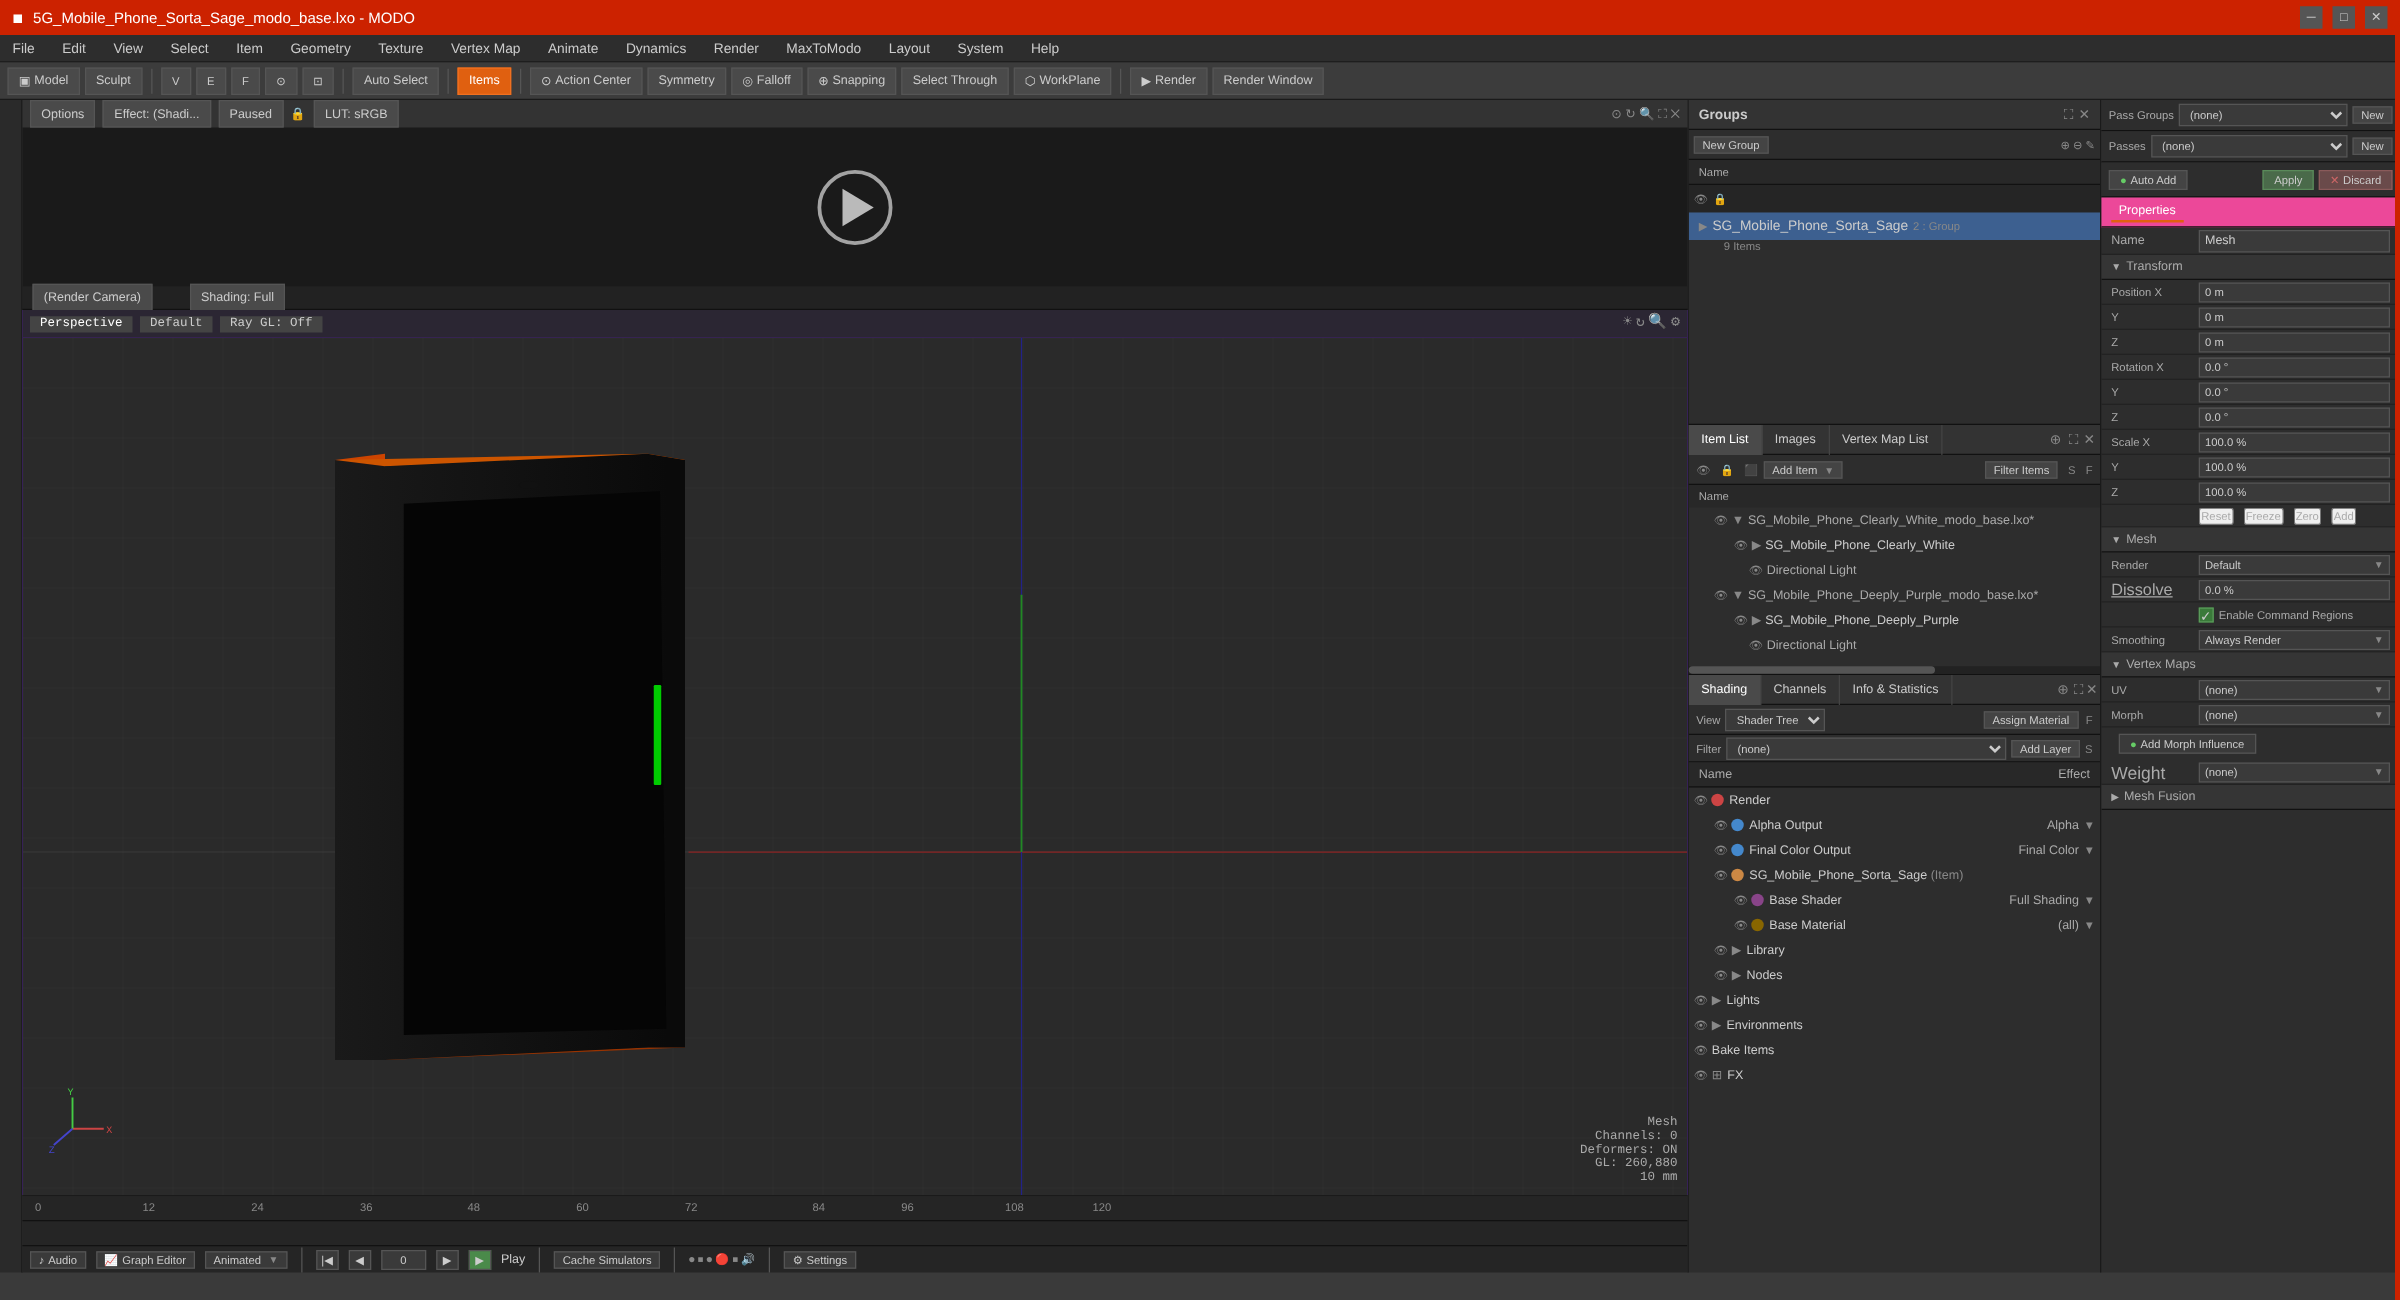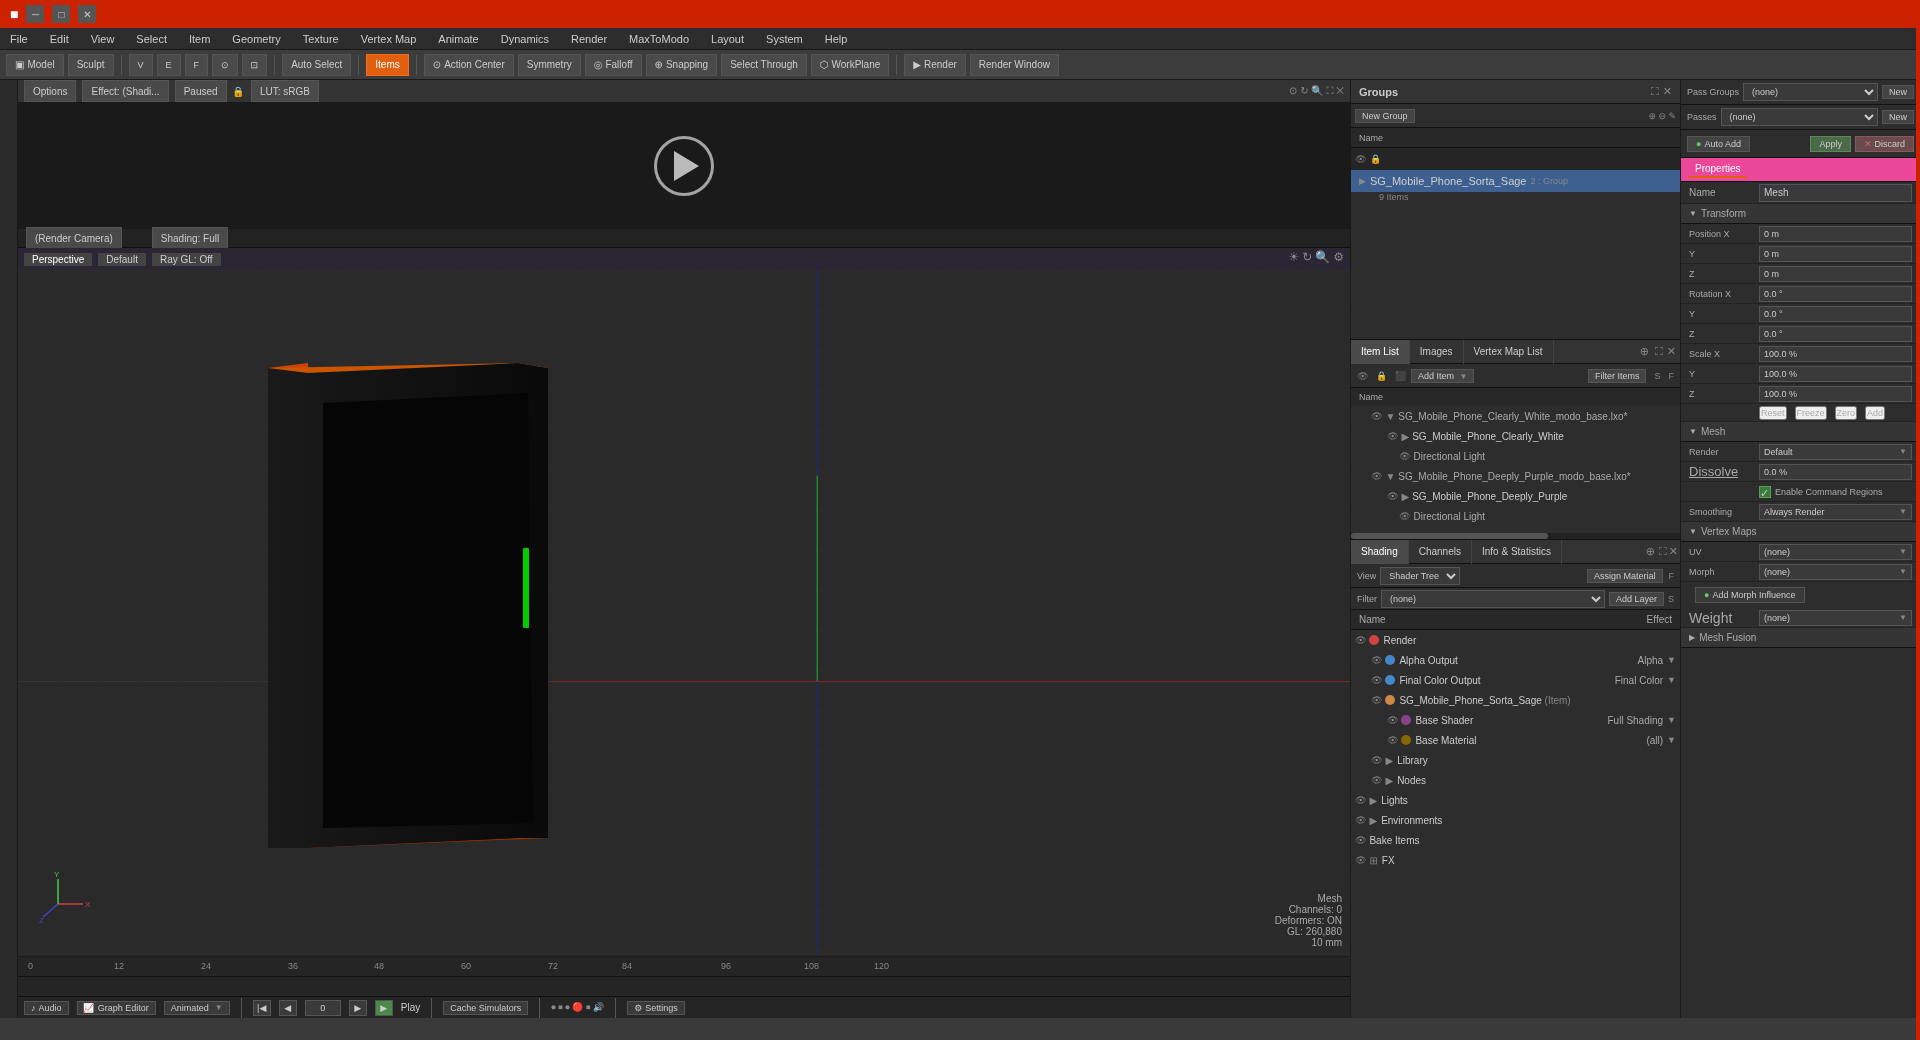--- a/index.html
+++ b/index.html
@@ -154,20 +154,21 @@
       cursor: pointer;
       color: #888;
     }
 
     
     #viewport-3d {
       flex: 1;
       background: #4c1d95;
       position: relative;
       overflow: hidden;
+      font-family: Liberation Mono, monospace;
     }
     #viewport-header {
       position: absolute; top: 0; left: 0; right: 0;
       background: rgba(40,40,40,0.9);
       height: 22px;
       display: flex; align-items: center; gap: 6px;
       padding: 0 6px;
       z-index: 10;
     }
     .vp-label {
@@ -564,20 +565,21 @@
       font-size: 10px; color: #aaa;
     }
 
     .dropdown-arrow { color: #888; font-size: 8px; margin-left: 3px; }
   </style>
 </head>
 <body>
 
 <div id="title-bar">
   <span id="title-bar-icon">■</span>
+  <span id="title-bar-title">5G_Mobile_Phone_Sorta_Sage_modo_base.lxo - MODO</span>
   <div id="title-bar-controls">
     <div class="title-btn">─</div>
     <div class="title-btn">□</div>
     <div class="title-btn">✕</div>
   </div>
 </div>
 
 <div id="menu-bar">
   <span class="menu-item">File</span>
   <span class="menu-item">Edit</span>
@@ -760,21 +762,21 @@
 
     <div id="timeline">
       <div id="timeline-ruler">
         <span style="position:absolute;left:10px;">0</span>
         <span style="position:absolute;left:96px;">12</span>
         <span style="position:absolute;left:183px;">24</span>
         <span style="position:absolute;left:270px;">36</span>
         <span style="position:absolute;left:356px;">48</span>
         <span style="position:absolute;left:443px;">60</span>
         <span style="position:absolute;left:530px;">72</span>
-        <span style="position:absolute;left:604px;">84</span>
+        <span style="position:absolute;left:632px;">84</span>
         <span style="position:absolute;left:703px;">96</span>
         <span style="position:absolute;left:786px;">108</span>
         <span style="position:absolute;left:856px;">120</span>
       </div>
       <div id="timeline-bar" style="background:#252525;"></div>
     </div>
 
     <div id="bottom-bar">
       <button class="bottom-btn">
         <span>♪</span>

